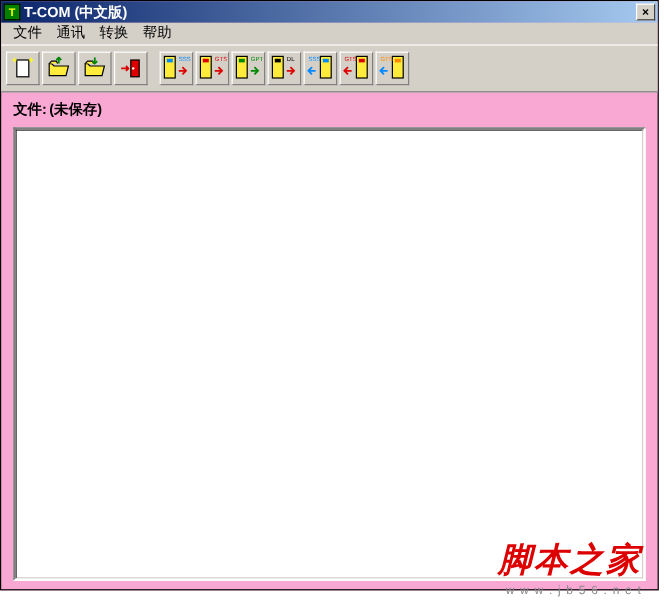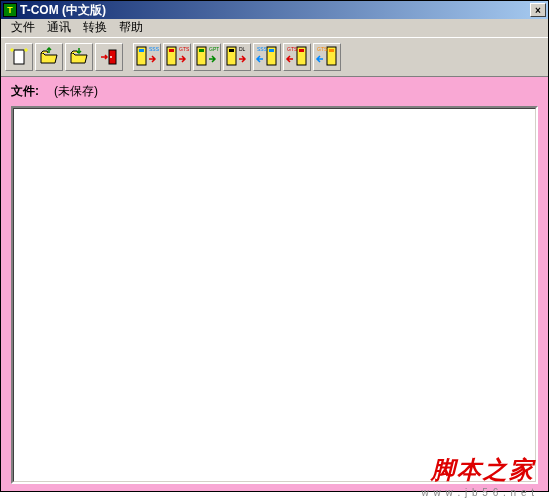--- a/index.html
+++ b/index.html
@@ -8,27 +8,27 @@
 .titlebar { height: 18px; background: linear-gradient(to right, #0a246a, #a6caf0); display: flex; align-items: center; padding: 0 2px; }
 .titlebar-icon { width: 14px; height: 14px; background: #008000; border: 1px solid #000; margin-right: 3px; display: flex; align-items: center; justify-content: center; }
 .titlebar-icon::before { content: "T"; color: #ff0; font-size: 9px; font-weight: bold; }
 .titlebar-text { color: #fff; font-weight: bold; font-size: 12px; flex: 1; }
 .close-btn { width: 16px; height: 14px; background: #d4d0c8; border: 1px solid; border-color: #fff #404040 #404040 #fff; display: flex; align-items: center; justify-content: center; font-family: Arial; font-size: 10px; font-weight: bold; cursor: pointer; }
 .menubar { height: 18px; background: #d4d0c8; display: flex; align-items: flex-end; padding: 0 4px; }
 .menu-item { padding: 1px 6px; cursor: pointer; }
 .toolbar { height: 40px; background: #d4d0c8; border-top: 1px solid #fff; border-bottom: 1px solid #808080; display: flex; align-items: center; padding: 0 4px; gap: 2px; }
 .tool-btn { width: 28px; height: 28px; border: 1px solid; border-color: #fff #808080 #808080 #fff; background: #d4d0c8; display: flex; align-items: center; justify-content: center; cursor: pointer; padding: 1px; }
 .tool-sep { width: 6px; height: 28px; }
-.status-row { display: flex; align-items: center; padding: 6px 10px 2px 10px; gap: 13px; }
+.status-row { display: flex; align-items: center; padding: 6px 10px 2px 10px; }
 .file-label { font-weight: bold; }
-.file-status { margin-left: 2px; }
+.file-status { margin-left: 2px; font-weight: bold; }
 .edit-mode-btn { margin-left: auto; margin-right: 64px; padding: 2px 10px; background: #d4d0c8; border: 2px solid; border-color: #fff #404040 #404040 #fff; cursor: pointer; font-size: 12px; font-family: inherit; }
 .content-area { margin: 4px 10px 10px 10px; background: #fff; border: 2px solid; border-color: #808080 #fff #fff #808080; height: 378px; }
 .content-inner { border: 1px solid; border-color: #404040 #d4d0c8 #d4d0c8 #404040; width: 100%; height: 100%; }
-.watermark { position: absolute; bottom: 14px; right: 18px; color: #d00; font-family: "KaiTi", "楷体", serif; font-size: 24px; font-weight: bold; font-style: italic; letter-spacing: 2px; pointer-events: none; }
+.watermark { position: absolute; bottom: 14px; right: 18px; color: #d00; font-family: "KaiTi", "楷体", serif; font-size: 28px; font-weight: bold; font-style: italic; letter-spacing: 2px; pointer-events: none; }
 .watermark-url { position: absolute; bottom: 2px; right: 18px; color: #888; font-size: 10px; font-family: Arial; letter-spacing: 1px; pointer-events: none; }
 svg { display: block; }
 </style>
 </head>
 <body>
 
 <div class="window">
   <div class="titlebar">
     <div class="titlebar-icon"></div>
     <div class="titlebar-text">T-COM (中文版)</div>

